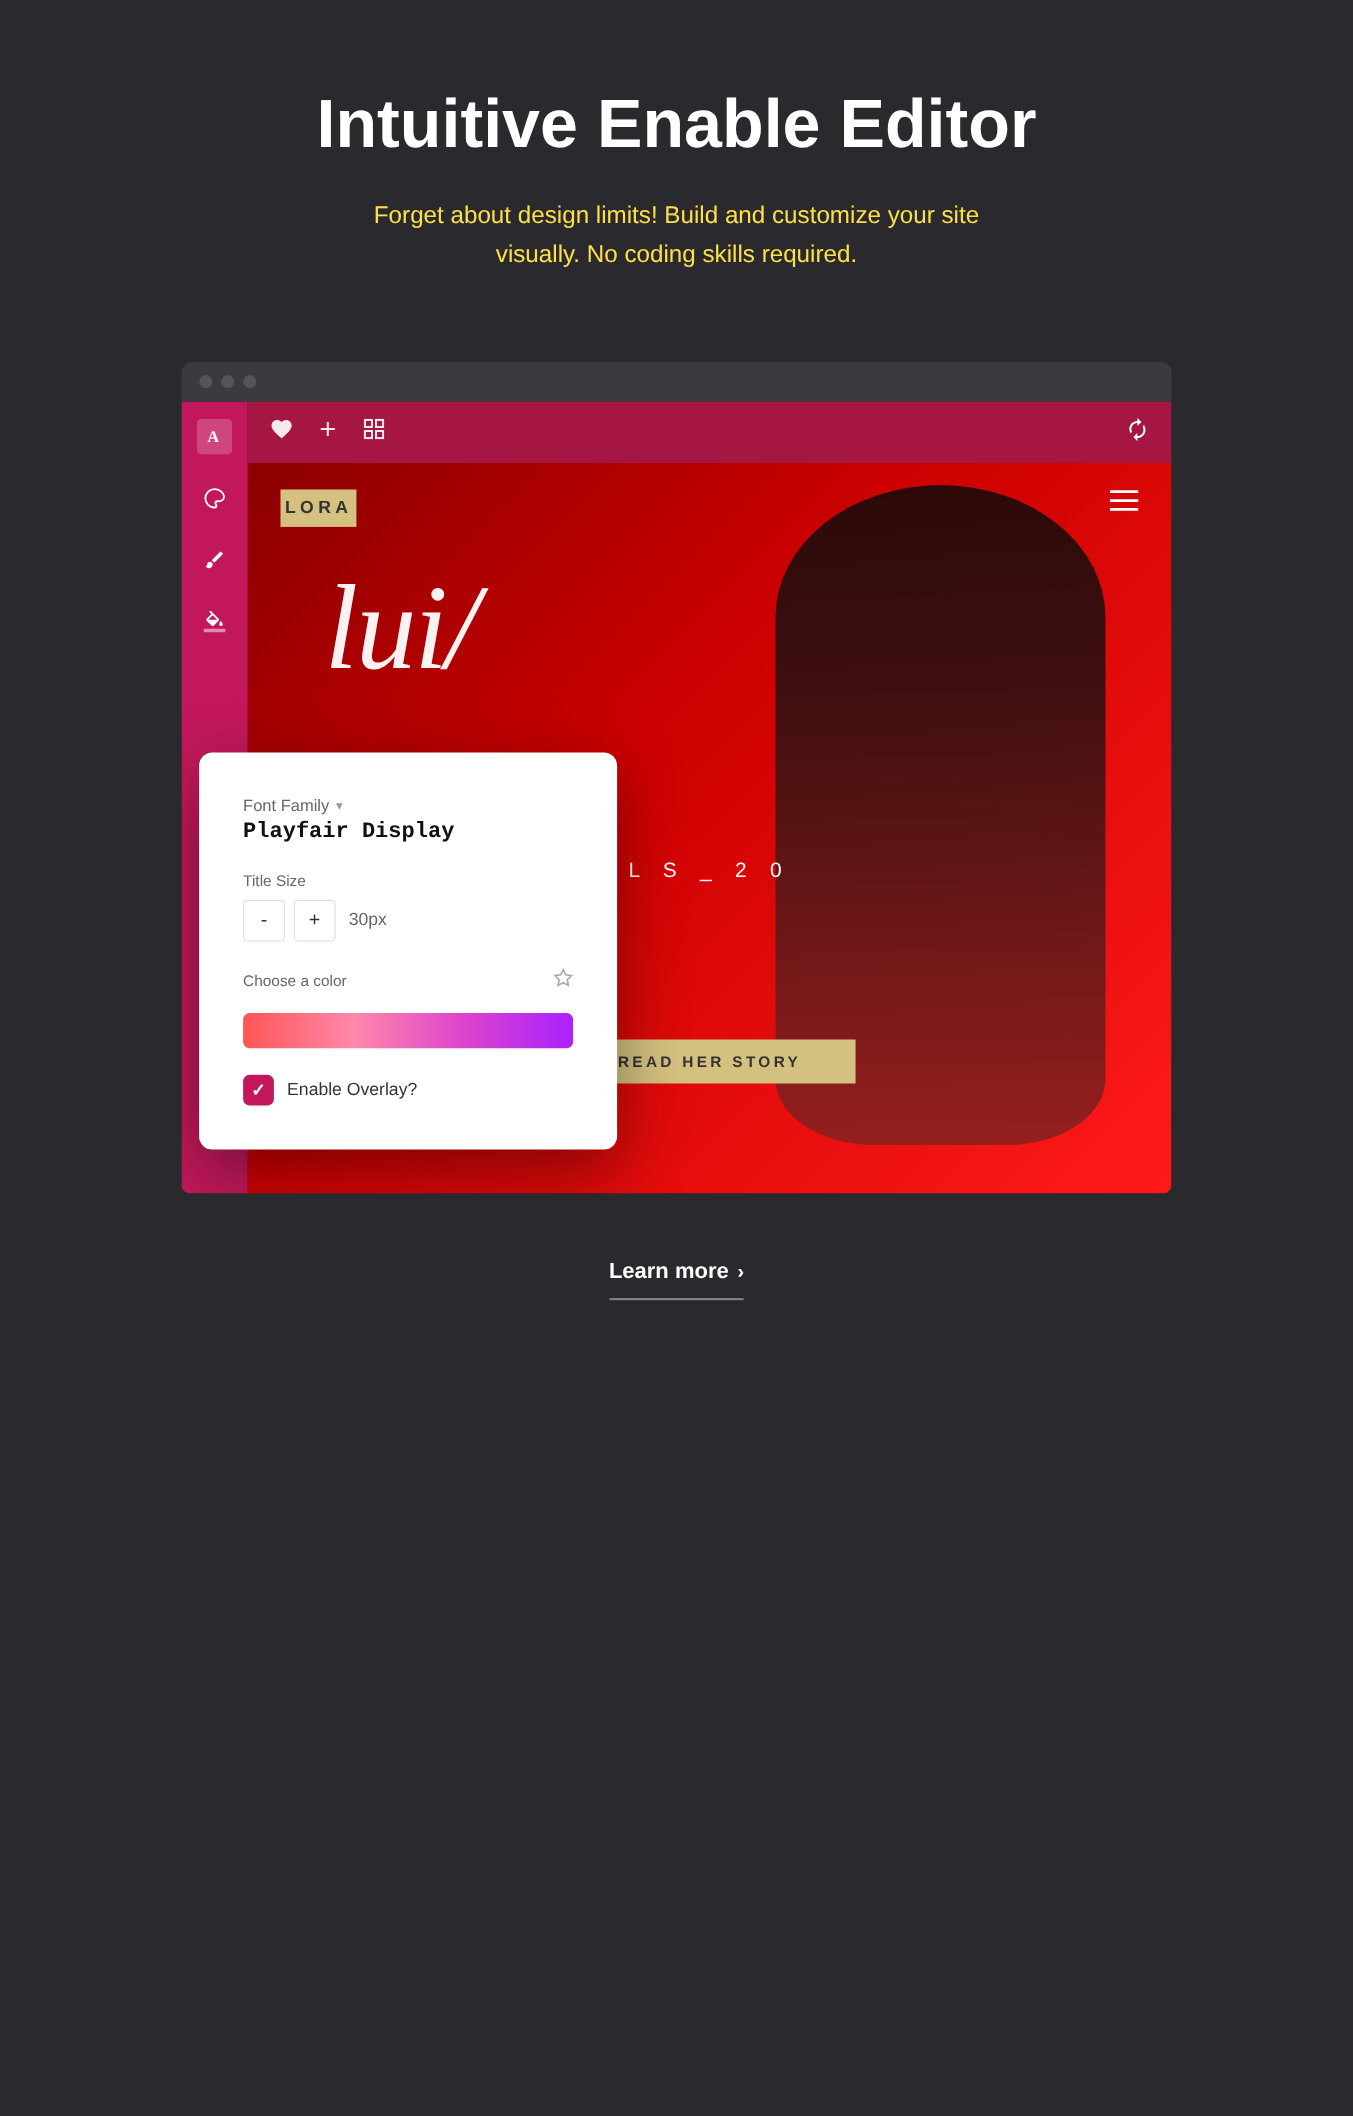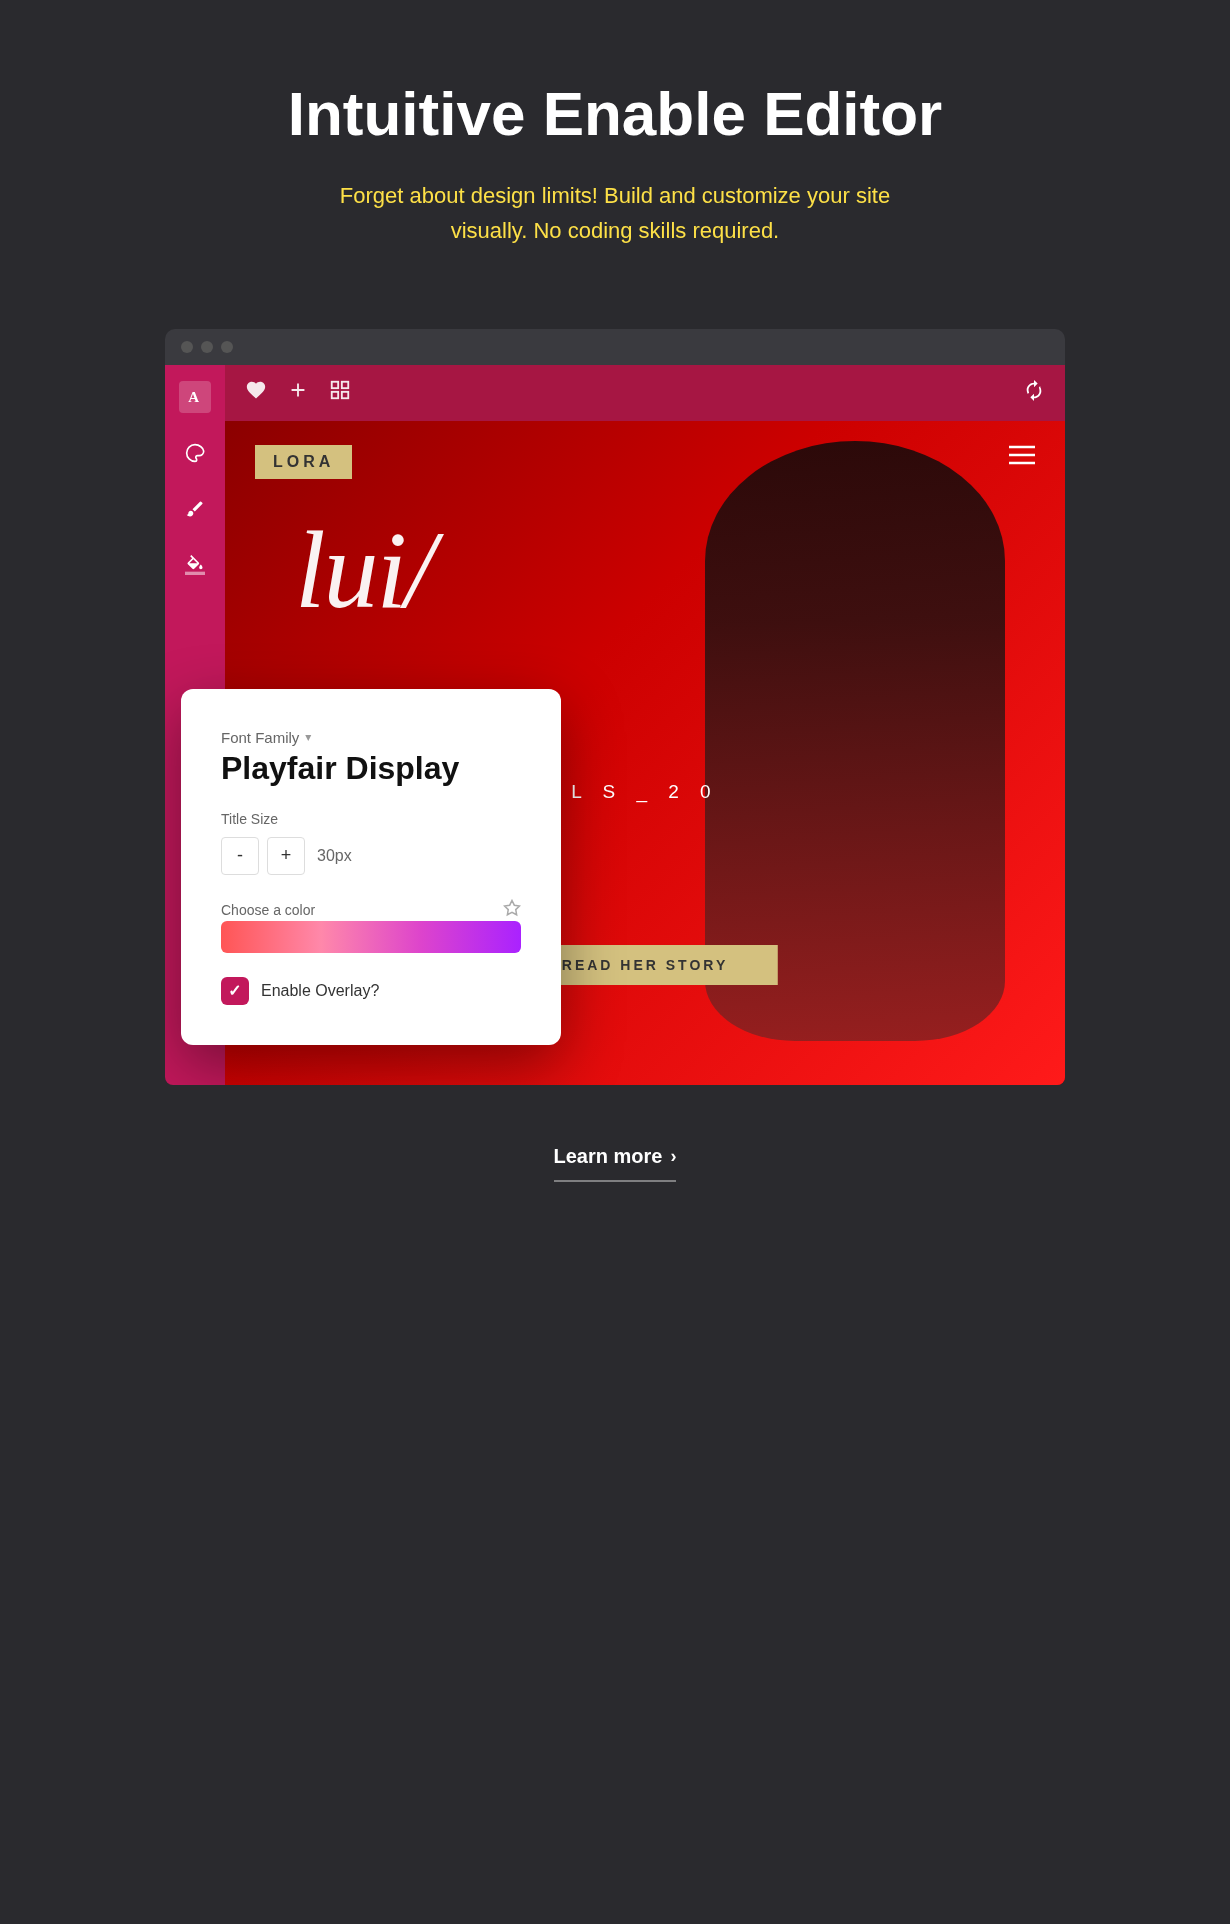--- a/index.html
+++ b/index.html
@@ -153,21 +153,21 @@
       opacity: 0.9;
     }
 
     
     .preview-logo {
       position: absolute;
       top: 24px;
       left: 30px;
       background: #d4c17f;
       color: #333;
-      padding: 8px 18px;
+      padding: 8px 4px;
       font-size: 16px;
       font-weight: 700;
       letter-spacing: 4px;
     }
 
     
     .preview-hamburger {
       position: absolute;
       top: 24px;
       right: 30px;
@@ -239,24 +239,25 @@
       align-items: center;
       gap: 6px;
     }
 
     .panel-font-label .dropdown-arrow {
       font-size: 12px;
       color: #999;
     }
 
     .panel-font-name {
-      font-size: 32px;
+      font-size: 20px;
       font-weight: 800;
       color: #111;
       margin-bottom: 24px;
+      font-family: Liberation Mono, monospace;
     }
 
     .panel-section-label {
       font-size: 14px;
       color: #666;
       margin-bottom: 10px;
     }
 
     .panel-size-row {
       display: flex;
@@ -281,21 +282,21 @@
 
     .size-value {
       font-size: 16px;
       color: #666;
       margin-left: 4px;
     }
 
     .panel-color-label {
       font-size: 14px;
       color: #666;
-      margin-bottom: 0;
+      margin-bottom: 18px;
       display: flex;
       align-items: center;
       justify-content: space-between;
     }
 
     .color-picker-icon {
       font-size: 16px;
       color: #aaa;
       cursor: pointer;
     }

